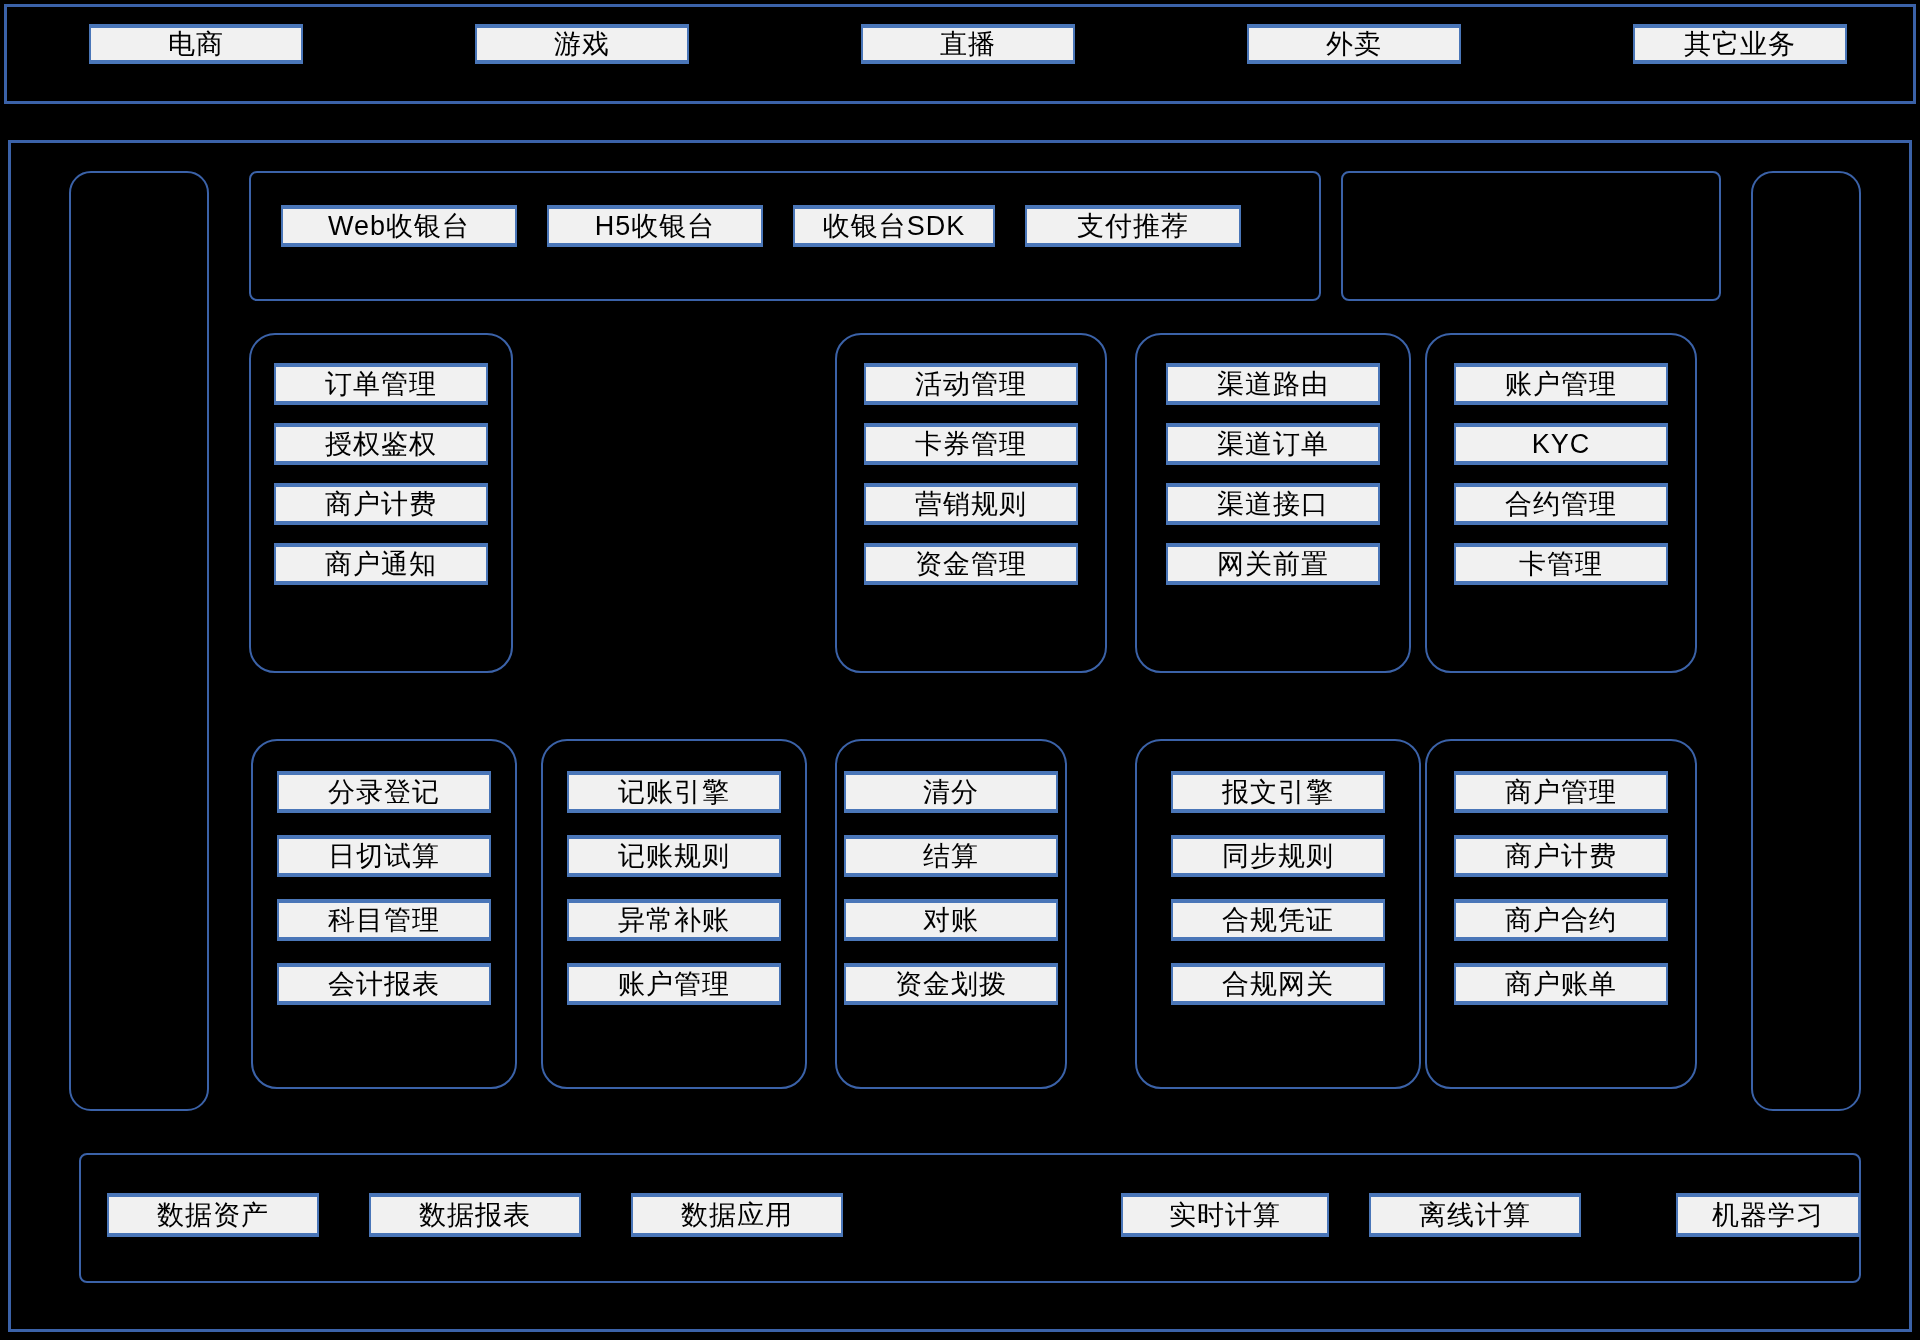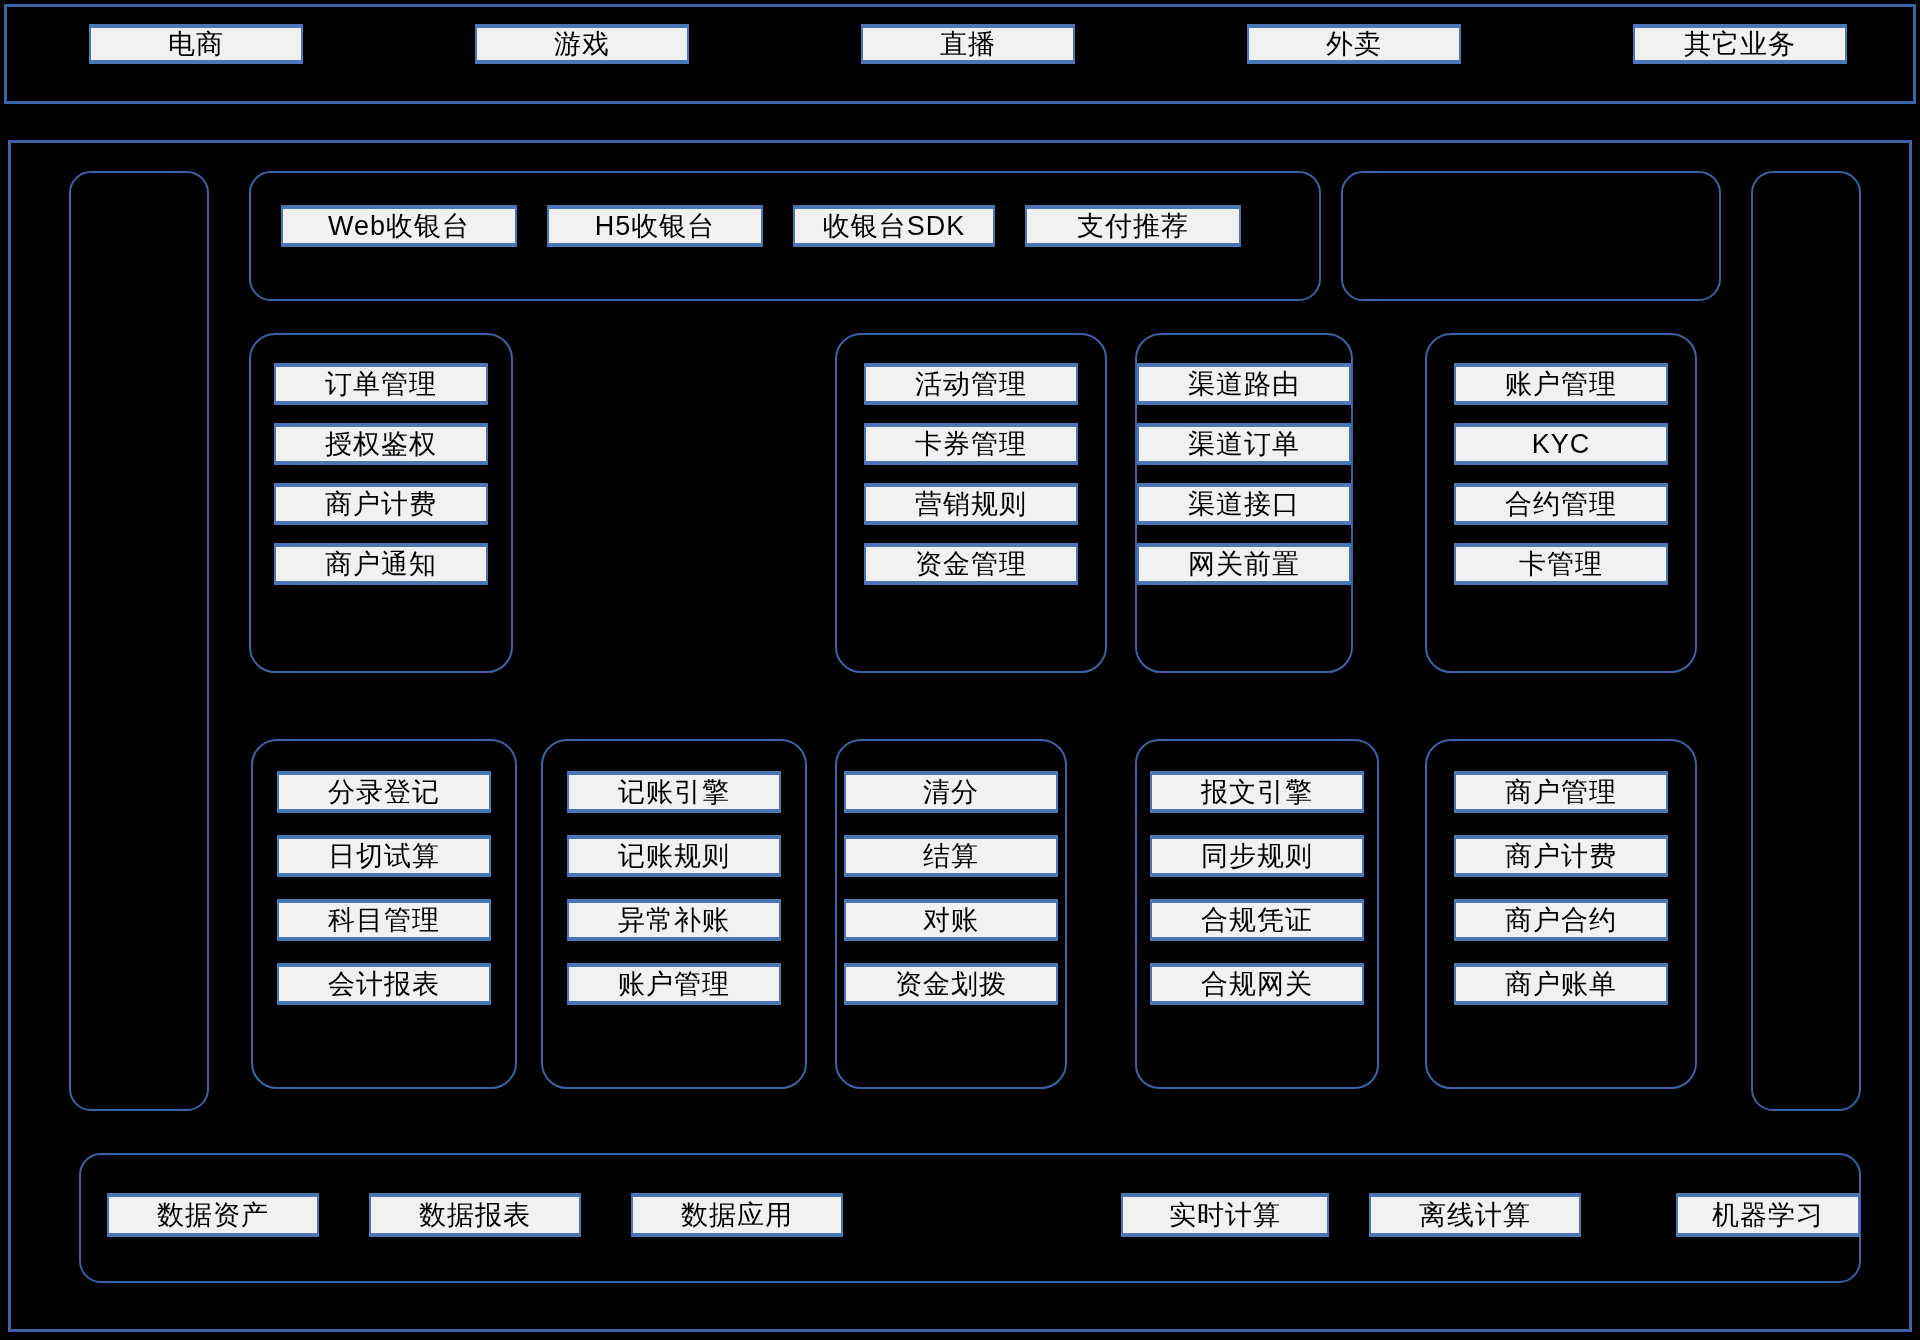--- a/index.html
+++ b/index.html
@@ -62,21 +62,21 @@
     box-sizing:border-box;
     background:#000;
   }
   .rail-left{left:58px;top:28px;width:140px;height:940px;}
   .rail-right{left:1740px;top:28px;width:110px;height:940px;}
 
   
   .panel{
     position:absolute;
     border:2px solid #3b62a8;
-    border-radius:22px;
+    border-radius:8px;
     box-sizing:border-box;
     background:#000;
   }
   .panel-channel{left:238px;top:28px;width:1072px;height:130px;}
   .panel-empty-top{left:1330px;top:28px;width:380px;height:130px;}
 
   .chan{position:absolute;top:32px;height:42px;}
   .chan.c0{left:30px;width:236px;}
   .chan.c1{left:296px;width:216px;}
   .chan.c2{left:542px;width:202px;}
@@ -97,28 +97,28 @@
   }
   .group .chip{width:214px;height:42px;margin-bottom:18px;}
   .group.sparse .chip{margin-bottom:52px;}
 
   
   .g-r1{top:190px;height:340px;}
   .g-r2{top:596px;height:350px;}
   .g-c0{left:238px;width:264px;}
   .g-c1{left:530px;width:266px;}
   .g-c2{left:824px;width:272px;}
-  .g-c3{left:1124px;width:218px;}
+  .g-c3{left:1124px;width:276px;}
   .g-c4{left:1414px;width:272px;}
 
   
   .g-r2.g-c0{left:240px;width:266px;}
   .g-r2.g-c1{left:530px;width:266px;}
   .g-r2.g-c2{left:824px;width:232px;}
-  .g-r2.g-c3{left:1124px;width:244px;border-radius:24px;}
+  .g-r2.g-c3{left:1124px;width:286px;}
   .g-r2.g-c4{left:1414px;width:272px;}
 
   .g-r2 .items{top:30px;}
   .g-r2 .chip{margin-bottom:22px;}
 
   
   .panel-data{
     left:68px;top:1010px;width:1782px;height:130px;
   }
   .dat{position:absolute;top:38px;height:44px;}

